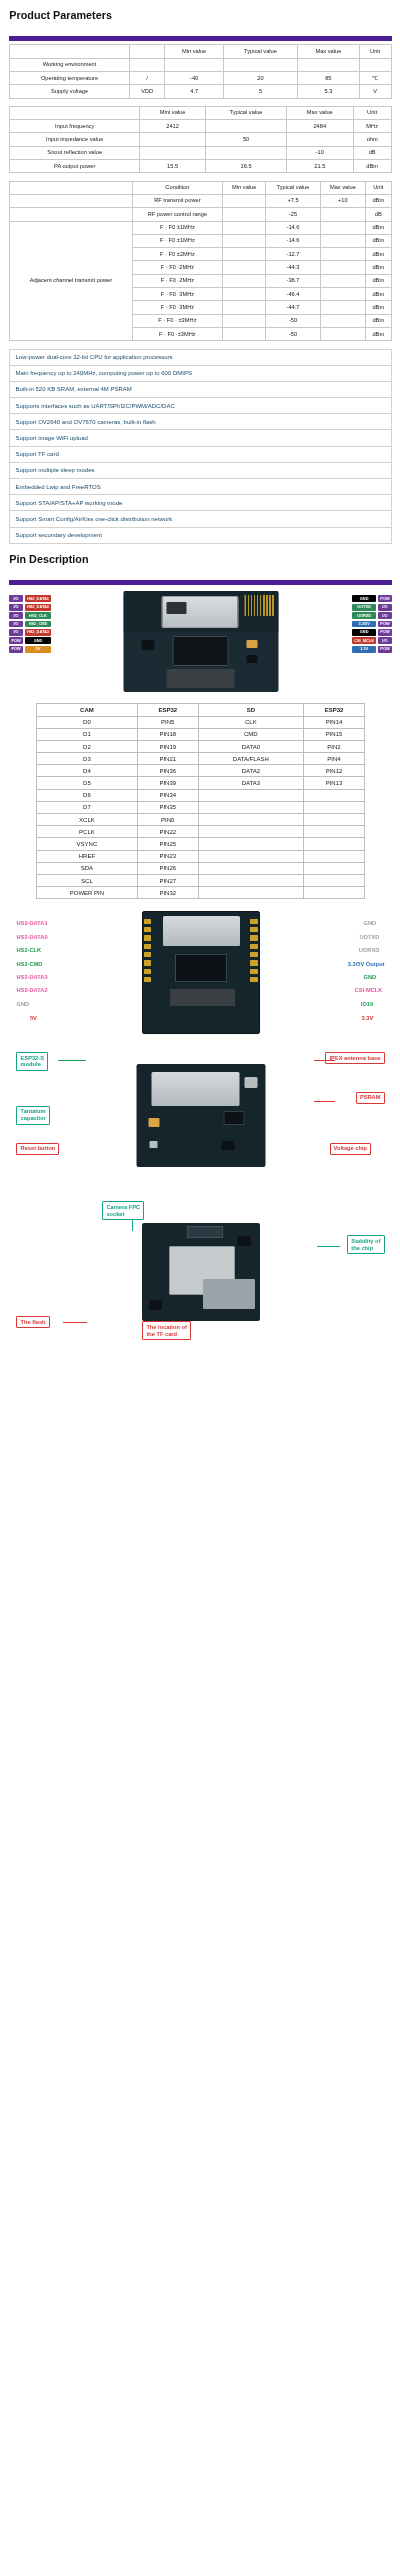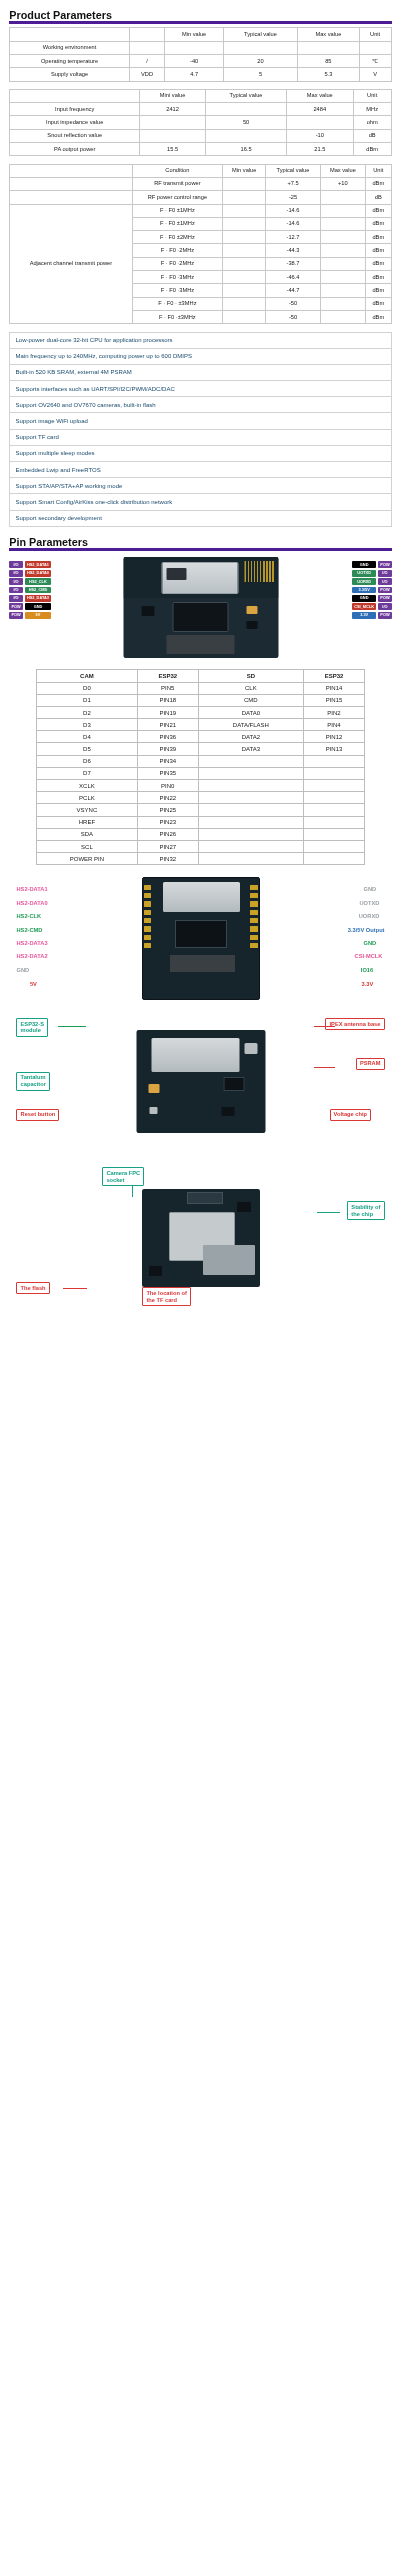--- a/index.html
+++ b/index.html
@@ -10,22 +10,22 @@
     font-family: "Liberation Sans", sans-serif;
     color: #222222;
   }
   .page { width: 401px; padding: 0 9.3px 10.3px 9.3px; }
 
   h2.section-title {
     font-size: 10.8px;
     font-weight: bold;
     color: #111111;
     margin: 9.3px 0 3.1px 0;
-    padding-bottom: 0;
-    border-bottom: 3px solid #4c1d95;
+    padding-bottom: 15px;
+    border-bottom: 5px solid #4c1d95;
     letter-spacing: 0px;
   }
 
   table.grid {
     border-collapse: collapse;
     width: 100%;
     font-size: 5.7px;
     margin-bottom: 7.2px;
   }
   table.grid td, table.grid th {
@@ -422,21 +422,21 @@
         </tr>
     <tr>
           <td>Support Smart Config/AirKiss one-click distribution network</td>
         </tr>
     <tr>
           <td>Support secondary development</td>
         </tr>
   </tbody>
     </table>
 
-  <h2 class="section-title">Pin Parameters</h2>
+  <h2 class="section-title">Pin Description</h2>
 
   <div class="pinout-wrap">
     <div class="board-img">
       <div class="pcb-top"></div>
       <div class="shield"></div>
       <div class="ant"></div>
       <div class="cam-slot"></div>
       <div class="sd-slot"></div>
       <div class="chip-a"></div>
       <div class="chip-b"></div>

